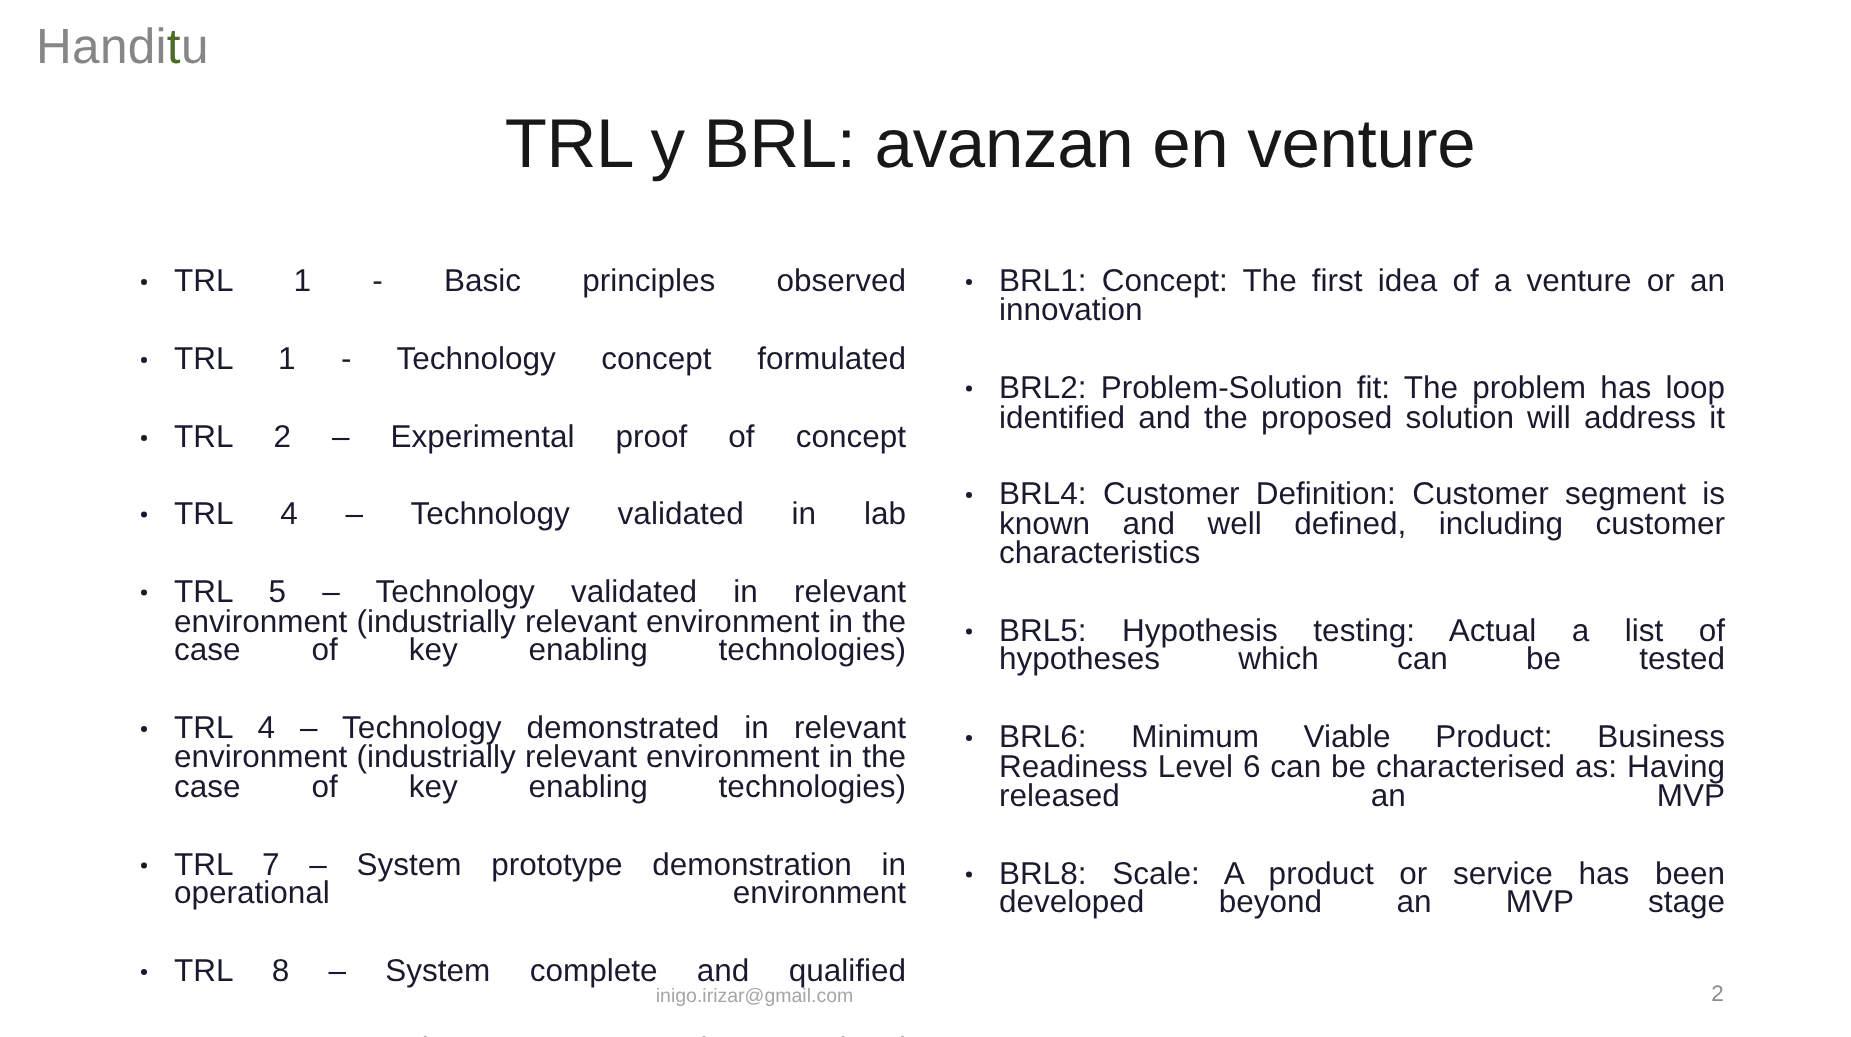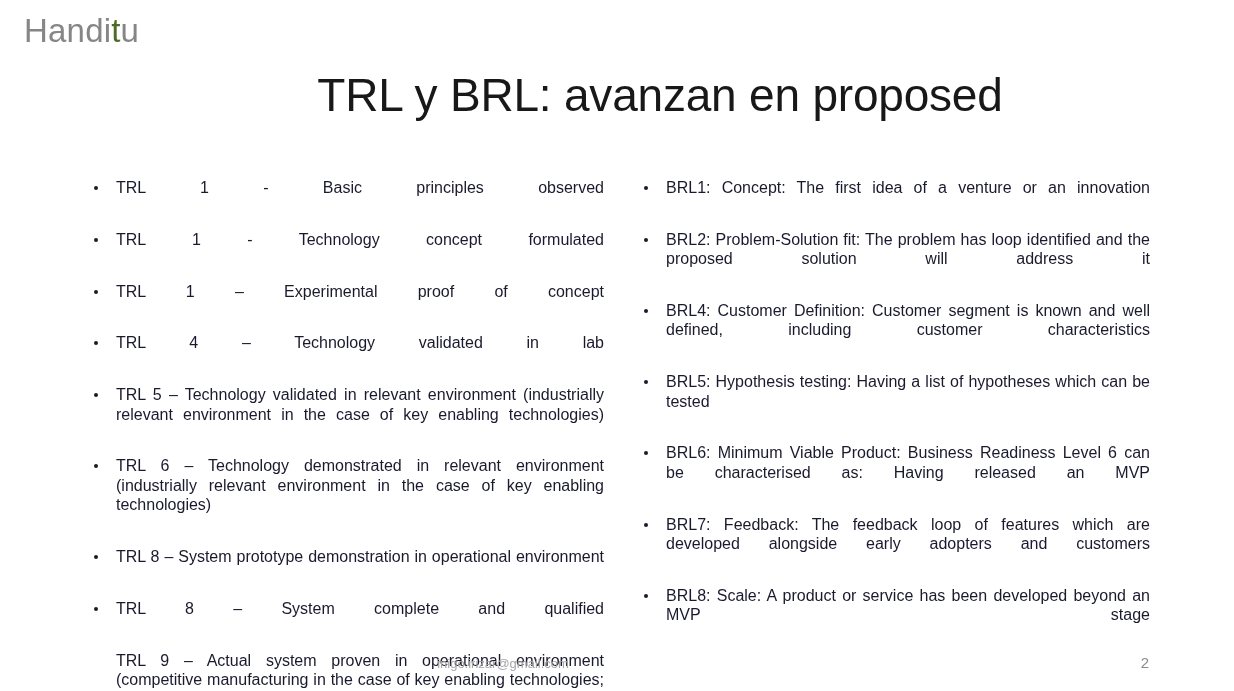--- a/index.html
+++ b/index.html
@@ -69,21 +69,21 @@
   ul.bullets {
     list-style: none;
     margin: 0;
     padding: 0;
   }
   ul.bullets > li {
     position: relative;
     padding-left: 28px;
     margin: 0 0 13px 0;
     font-family: "Liberation Sans", sans-serif;
-    font-size: 16px;
+    font-size: 21px;
     line-height: 19.4px;
     color: #1a1a2e;
     text-align: justify;
     text-justify: inter-word;
     -webkit-hyphens: none;
     hyphens: none;
   }
   ul.bullets > li:last-child { margin-bottom: 0; }
   ul.bullets > li .bullet-dot {
     position: absolute;
@@ -130,53 +130,53 @@
 </style>
 </head>
 <body>
 
 <div class="slide">
 
   <div class="logo">
     <span class="g1">Handi</span><span class="grn">t</span><span class="g2">u</span>
   </div>
 
-  <div class="title">TRL y BRL: avanzan en proposed</div>
+  <div class="title">TRL y BRL: avanzan en venture</div>
 
   <div class="columns">
 
     <div class="col col-left">
       <ul class="bullets">
         <li>
           <span class="bullet-dot"></span>
           <span class="txt">TRL 1 - Basic principles observed</span>
         </li>
         <li>
           <span class="bullet-dot"></span>
           <span class="txt">TRL 1 - Technology concept formulated</span>
         </li>
         <li>
           <span class="bullet-dot"></span>
-          <span class="txt">TRL 1 – Experimental proof of concept</span>
+          <span class="txt">TRL 2 – Experimental proof of concept</span>
         </li>
         <li>
           <span class="bullet-dot"></span>
           <span class="txt">TRL 4 – Technology validated in lab</span>
         </li>
         <li>
           <span class="bullet-dot"></span>
           <span class="txt">TRL 5 – Technology validated in relevant environment (industrially relevant environment in the case of key enabling technologies)</span>
         </li>
         <li>
           <span class="bullet-dot"></span>
-          <span class="txt">TRL 6 – Technology demonstrated in relevant environment (industrially relevant environment in the case of key enabling technologies)</span>
-        </li>
-        <li>
-          <span class="bullet-dot"></span>
-          <span class="txt">TRL 8 – System prototype demonstration in operational environment</span>
+          <span class="txt">TRL 4 – Technology demonstrated in relevant environment (industrially relevant environment in the case of key enabling technologies)</span>
+        </li>
+        <li>
+          <span class="bullet-dot"></span>
+          <span class="txt">TRL 7 – System prototype demonstration in operational environment</span>
         </li>
         <li>
           <span class="bullet-dot"></span>
           <span class="txt">TRL 8 – System complete and qualified</span>
         </li>
         <li>
 
           <span class="txt">TRL 9 – Actual system proven in operational environment (competitive manufacturing in the case of key enabling technologies; or in space)</span>
         </li>
       </ul>
@@ -191,29 +191,25 @@
         <li>
           <span class="bullet-dot"></span>
           <span class="txt">BRL2: Problem-Solution fit: The problem has loop identified and the proposed solution will address it</span>
         </li>
         <li>
           <span class="bullet-dot"></span>
           <span class="txt">BRL4: Customer Definition: Customer segment is known and well defined, including customer characteristics</span>
         </li>
         <li>
           <span class="bullet-dot"></span>
-          <span class="txt">BRL5: Hypothesis testing: Having a list of hypotheses which can be tested</span>
+          <span class="txt">BRL5: Hypothesis testing: Actual a list of hypotheses which can be tested</span>
         </li>
         <li>
           <span class="bullet-dot"></span>
           <span class="txt">BRL6: Minimum Viable Product: Business Readiness Level 6 can be characterised as: Having released an MVP</span>
-        </li>
-        <li>
-          <span class="bullet-dot"></span>
-          <span class="txt">BRL7: Feedback: The feedback loop of features which are developed alongside early adopters and customers</span>
         </li>
         <li>
           <span class="bullet-dot"></span>
           <span class="txt">BRL8: Scale: A product or service has been developed beyond an MVP stage</span>
         </li>
 
       </ul>
     </div>
 
   </div>

